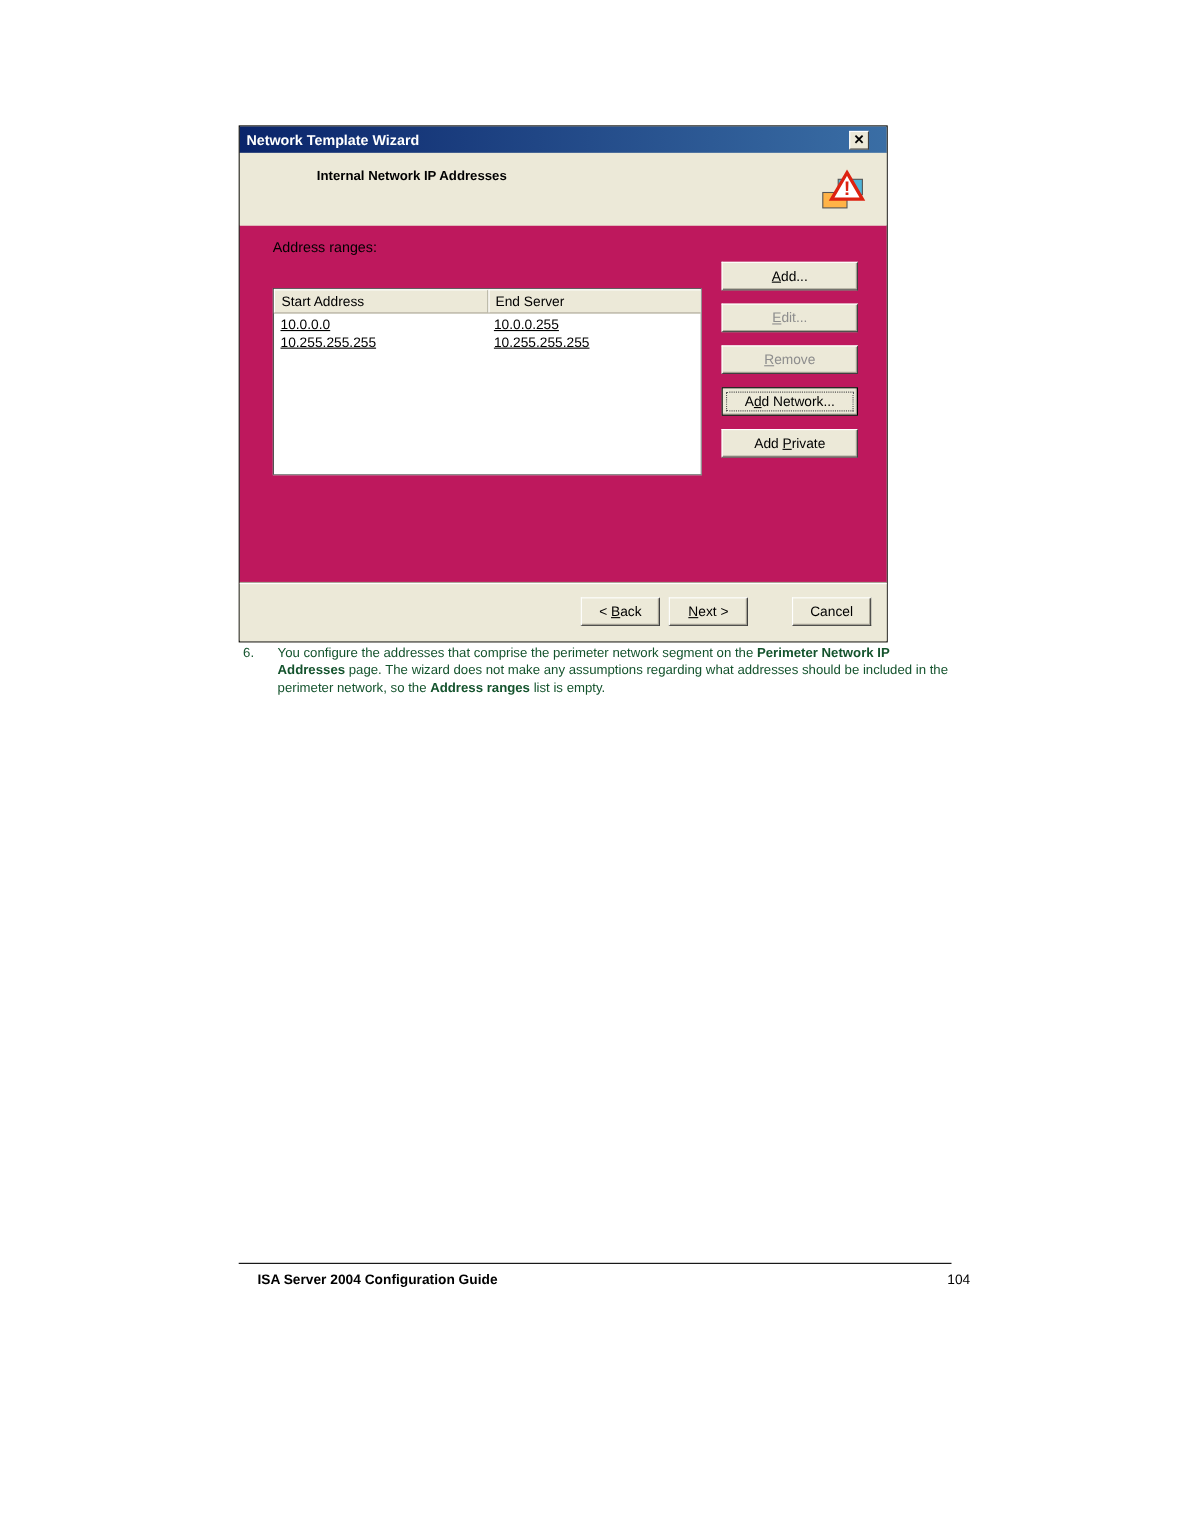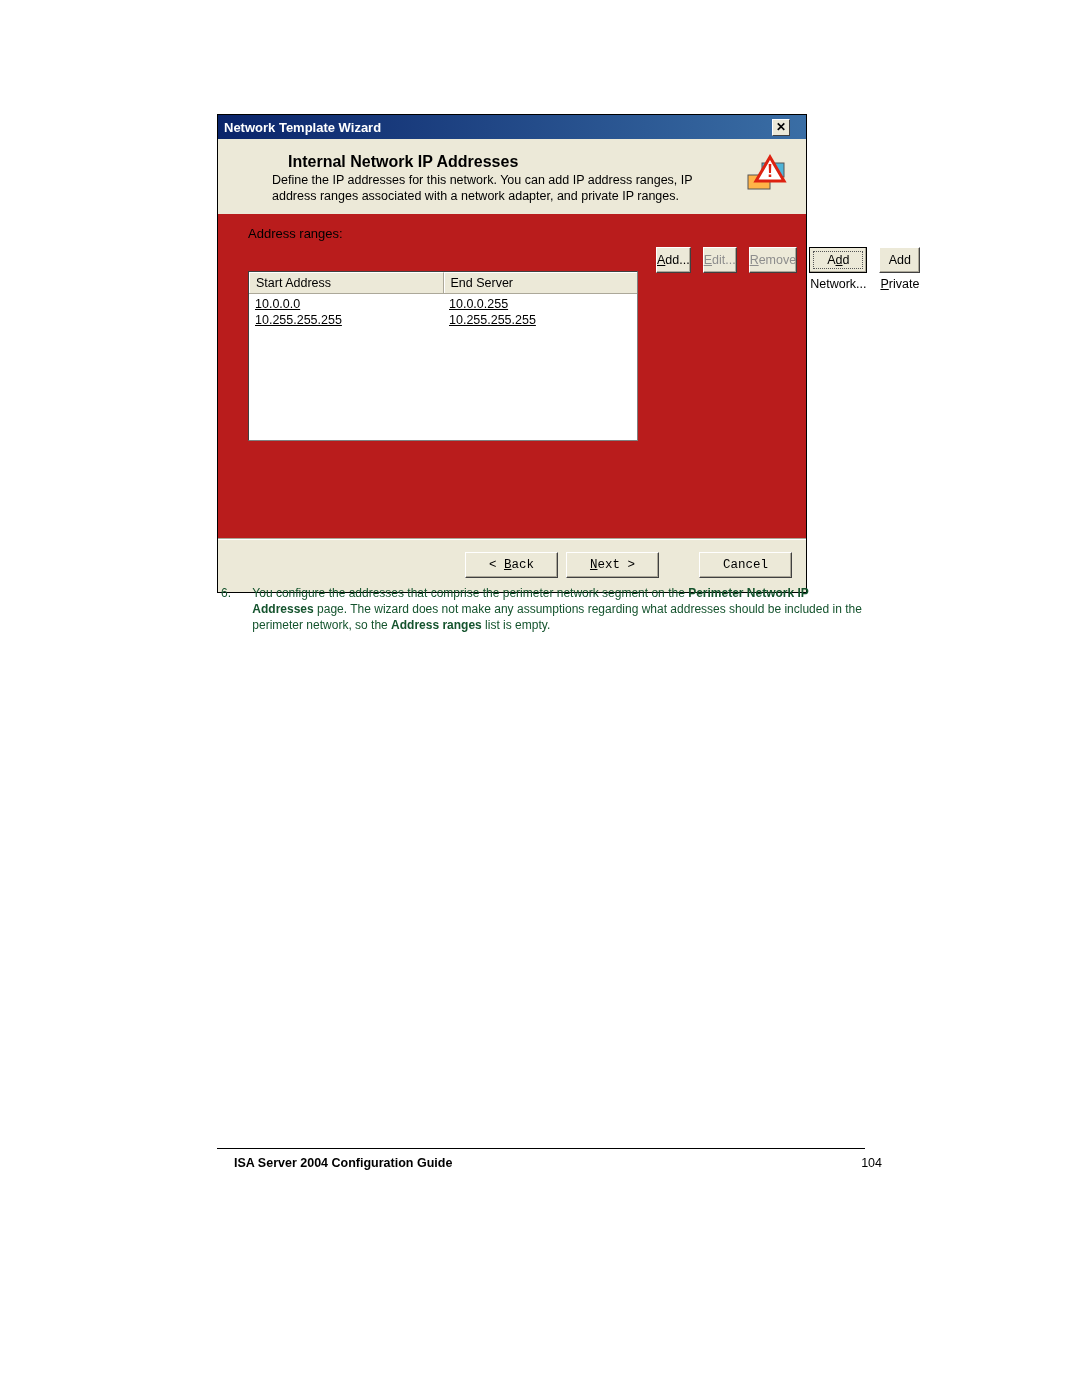--- a/index.html
+++ b/index.html
@@ -54,39 +54,39 @@
     cursor: default;
   }
   .header-pane {
     background: #ece9d8;
     padding: 14px 18px 10px 30px;
     position: relative;
     min-height: 66px;
   }
   .header-title {
     font-weight: bold;
-    font-size: 16px;
+    font-size: 12px;
     margin: 0 0 2px 0;
     padding-left: 40px;
   }
   .header-desc {
     font-size: 12.5px;
     margin-left: 24px;
     width: 440px;
     line-height: 1.25;
   }
   .header-icon {
     position: absolute;
     right: 16px;
     top: 14px;
     width: 48px;
     height: 40px;
   }
   .content {
-    background: #b91c1c;
+    background: #be185d;
     padding: 12px 10px 20px 30px;
   }
   .label-row {
     font-size: 13px;
     margin-bottom: 6px;
   }
   .inner-row {
     display: flex;
     align-items: flex-start;
     gap: 18px;
@@ -120,21 +120,21 @@
   }
   .listrow {
     display: flex;
   }
   .listrow .cell {
     flex: 1;
     padding: 1px 6px;
   }
   .btncol {
     display: flex;
-    flex-direction: row;
+    flex-direction: column;
     gap: 12px;
     width: 124px;
   }
   .winbtn {
     height: 26px;
     border: 1px solid #404040;
     border-top-color: #fff;
     border-left-color: #fff;
     background: #ece9d8;
     font-size: 12.5px;
@@ -159,22 +159,21 @@
   .bottombar {
     border-top: 1px solid #fff;
     box-shadow: 0 -1px 0 #aca899;
     padding: 12px 14px 14px 14px;
     display: flex;
     justify-content: flex-end;
     gap: 8px;
     background: #ece9d8;
   }
   .bottombar .winbtn {
-    width: 93px;
-    font-family: Liberation Mono, monospace;
+    width: 72px;
   }
   .bottombar .spacer { width: 24px; }
 
   .doc-text {
     position: absolute;
     left: 221px;
     top: 585px;
     width: 650px;
     font-family: Arial, sans-serif;
     font-size: 12px;
@@ -220,21 +219,20 @@
 <div class="page">
 
   <div class="dialog">
     <div class="titlebar">
       <span>Network Template Wizard</span>
       <div class="closebtn"><span>✕</span></div>
     </div>
 
     <div class="header-pane">
       <div class="header-title">Internal Network IP Addresses</div>
-      <div class="header-desc">Define the IP addresses for this network. You can add IP address ranges, IP address ranges associated with a network adapter, and private IP ranges.</div>
       <svg class="header-icon" viewBox="0 0 48 40">
         <rect x="6" y="22" width="22" height="14" fill="#ffb347" stroke="#555" stroke-width="1"></rect>
         <rect x="20" y="10" width="22" height="14" fill="#4fb4d8" stroke="#555" stroke-width="1"></rect>
         <polygon points="28,4 42,28 14,28" fill="#fff" stroke="#d21" stroke-width="3"></polygon>
         <text x="28" y="24" text-anchor="middle" font-size="18" font-weight="bold" fill="#d21">!</text>
       </svg>
     </div>
 
     <div class="content">
       <div class="label-row">Address ranges:</div>

